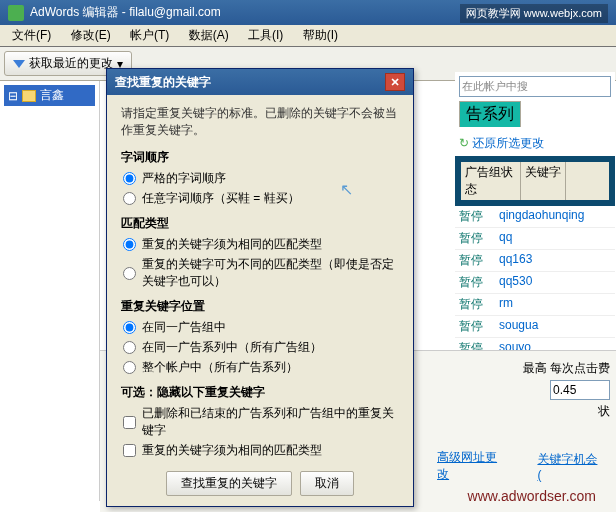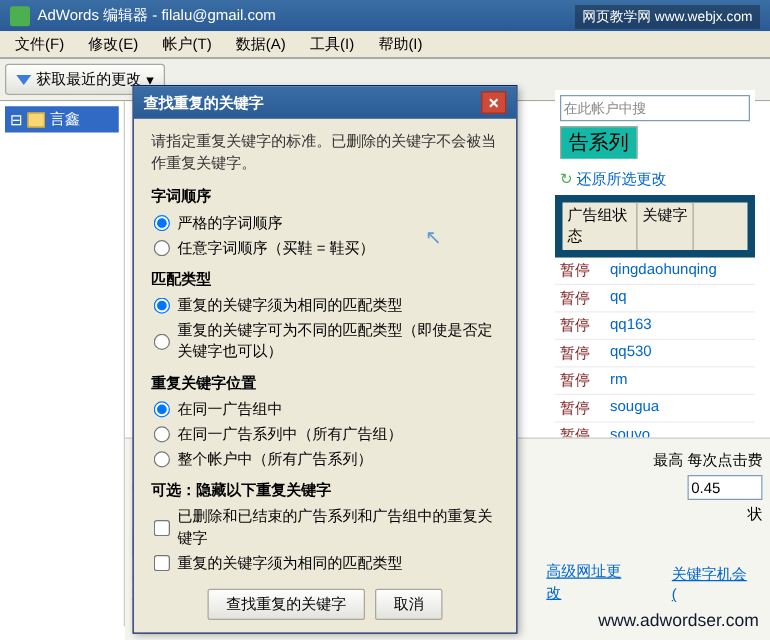--- a/index.html
+++ b/index.html
@@ -18,38 +18,38 @@
 .main{flex:1;background:#fff;position:relative}
 .dialog{position:absolute;left:106px;top:68px;width:308px;background:#ece9d8;border:1px solid #0a246a;box-shadow:2px 2px 6px rgba(0,0,0,.3);z-index:100}
 .dialog-title{background:linear-gradient(#3b6ea5,#2a5a95);color:#fff;padding:4px 8px;font-weight:bold;display:flex;justify-content:space-between;align-items:center}
 .close-btn{width:20px;height:18px;background:#d04a3a;border:1px solid #a03020;display:flex;align-items:center;justify-content:center;color:#fff;font-weight:bold;font-size:11px}
 .dialog-body{padding:10px 14px}
 .desc{margin-bottom:10px;color:#333}
 .section-title{font-weight:bold;margin:8px 0 4px}
 .radio-row,.check-row{display:flex;align-items:center;gap:6px;margin:3px 0;padding-left:2px}
 .dialog-buttons{display:flex;justify-content:center;gap:8px;margin-top:12px}
 .btn{background:linear-gradient(#fefefe,#e3e3dd);border:1px solid #aca899;padding:3px 14px;border-radius:2px}
-.right-panel{position:absolute;right:12px;top:72px;width:160px;background:#fff}
+.right-panel{position:absolute;right:1px;top:72px;width:160px;background:#fff}
 .search-box{border:1px solid #7f9db9;padding:2px;margin:4px;font-size:11px;color:#888}
 .tab-row{display:flex;gap:2px;margin:4px}
 .tab{border:1px solid #aca899;border-bottom:none;padding:2px 6px;background:#14b8a6;font-size:16px}
 .link-row{padding:4px;color:#0066cc;font-size:11px}
 .link-row .refresh{color:#4caf50}
 .table-header{background:#ece9d8;border:6px solid #0c4a6e;display:flex;font-size:11px}
 .table-header div{padding:2px 4px;border-right:1px solid #aca899}
 .table-row{display:flex;font-size:11px;border-bottom:1px solid #eee}
 .table-row div{padding:2px 4px}
-.status-cell{color:#7f1d1d;width:40px}
+.status-cell{color:#0f766e;width:40px}
 .kw-cell{color:#0066cc}
 .bottom-panel{position:absolute;bottom:0;left:100px;right:0;background:#f5f5f0;border-top:1px solid #ccc;padding:6px;font-size:11px}
 .bottom-row{display:flex;gap:20px;align-items:center;margin:3px 0}
 .input-box{border:1px solid #7f9db9;padding:2px;background:#fff;min-width:60px;display:inline-block}
 .links-row a{color:#0066cc;margin-right:10px;text-decoration:underline;cursor:pointer}
 .watermark1{position:absolute;top:4px;right:8px;color:#fff;background:rgba(0,0,0,.3);padding:2px 6px;font-size:11px;z-index:200}
-.watermark2{position:absolute;bottom:8px;right:9px;color:#0f172a;font-size:14px;z-index:200}
+.watermark2{position:absolute;bottom:8px;right:20px;color:#7f1d1d;font-size:14px;z-index:200}
 .cursor-icon{position:absolute;left:340px;top:180px;z-index:150;color:#5a9bd4;font-size:16px}
 input[type=radio],input[type=checkbox]{margin:0}
 </style>
 </head>
 <body>
 
 <div class="titlebar">
   <div class="logo"></div>
   <span>AdWords 编辑器 - filalu@gmail.com</span>
 </div>

